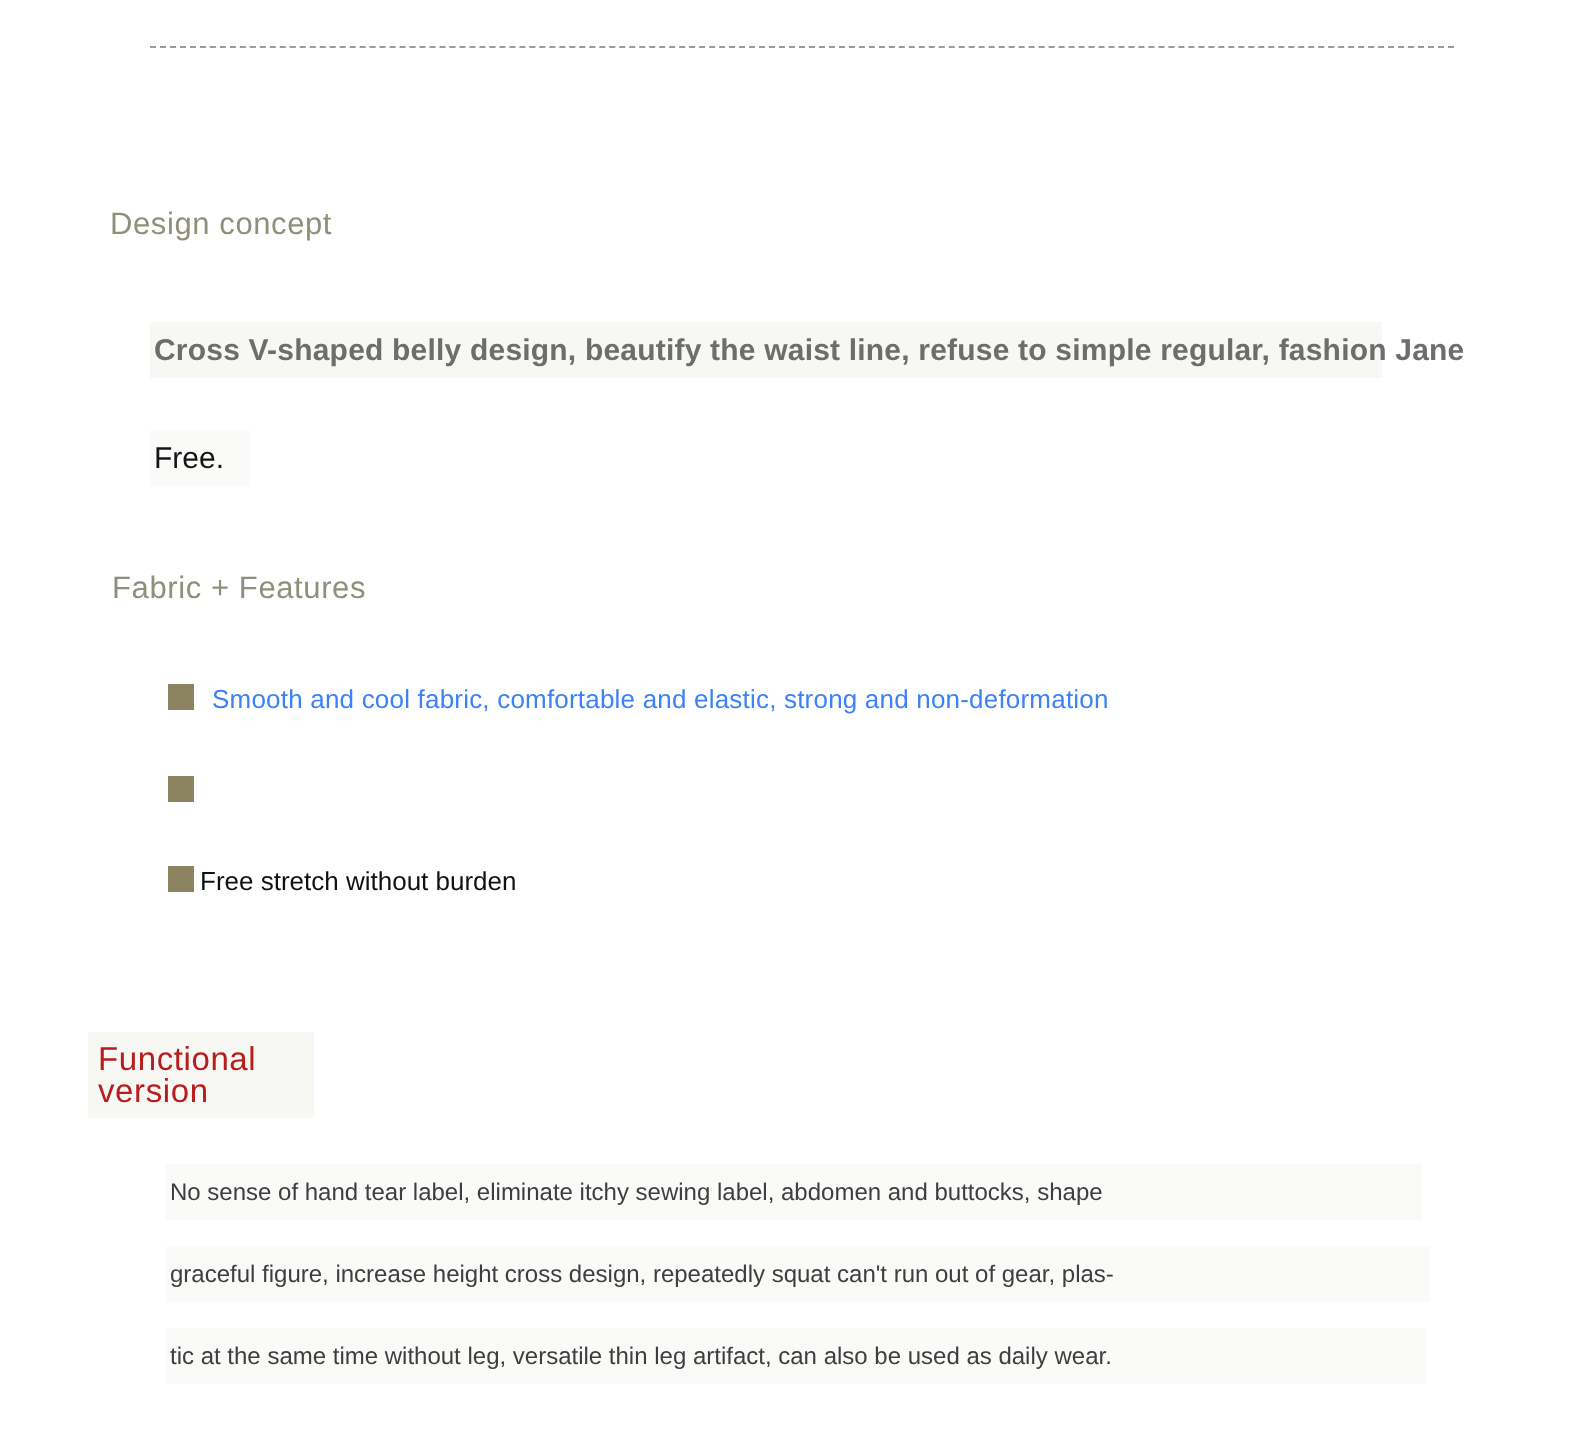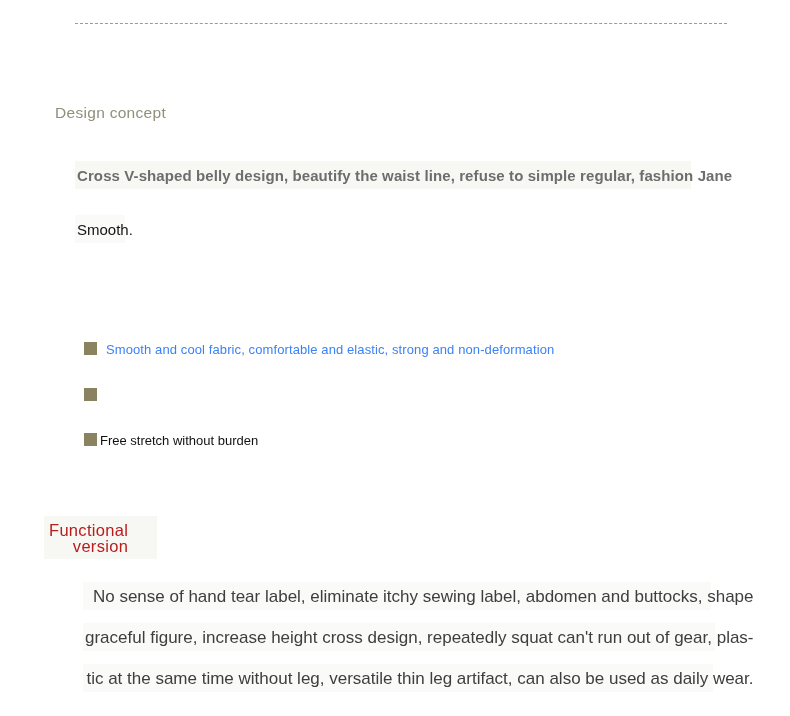--- a/index.html
+++ b/index.html
@@ -7,21 +7,20 @@
     padding: 0;
     background: #ffffff;
     font-family: "Liberation Sans", sans-serif;
   }
   .page {
     position: relative;
     width: 790px;
     height: 716px;
     background: #ffffff;
     overflow: hidden;
-    text-align: right;
   }
   .divider {
     position: absolute;
     left: 75px;
     top: 23px;
     width: 652px;
     height: 0;
     border-top: 1.5px dashed #9a9a9a;
   }
   .hl {
@@ -86,21 +85,21 @@
   }
   .b2-text div { white-space: nowrap; }
   .b3-text {
     left: 100px; top: 433px;
     font-size: 13px;
     color: #111111;
   }
   .func-para {
     position: absolute;
     left: 85px; top: 576px;
-    font-size: 17px;
+    font-size: 12px;
     line-height: 41px;
     color: #3e3e3e;
     z-index: 1;
   }
   .func-para div { white-space: nowrap; }
 </style>
 </head>
 <body>
 
 <div class="page">
@@ -111,22 +110,23 @@
   <div class="hl hl-about"></div>
   <div class="hl hl-func"></div>
   <div class="hl hl-p1"></div>
   <div class="hl hl-p2"></div>
   <div class="hl hl-p3"></div>
 
   <div class="txt heading h-design">Design concept</div>
 
   <div class="txt p-line1">Cross V-shaped belly design, beautify the waist line, refuse to simple regular, fashion Jane</div>
 
-  <div class="txt p-about">Smooth.</div>
+  <div class="txt p-about">Free.</div>
 
+  <div class="txt heading h-fabric">Fabric + Features</div>
 
   <div class="sq sq-1"></div>
   <div class="txt b1-text">Smooth and cool fabric, comfortable and elastic, strong and non-deformation</div>
 
   <div class="sq sq-2"></div>
   <div class="txt b2-text">
   </div>
 
   <div class="sq sq-3"></div>
   <div class="txt b3-text">Free stretch without burden</div>

